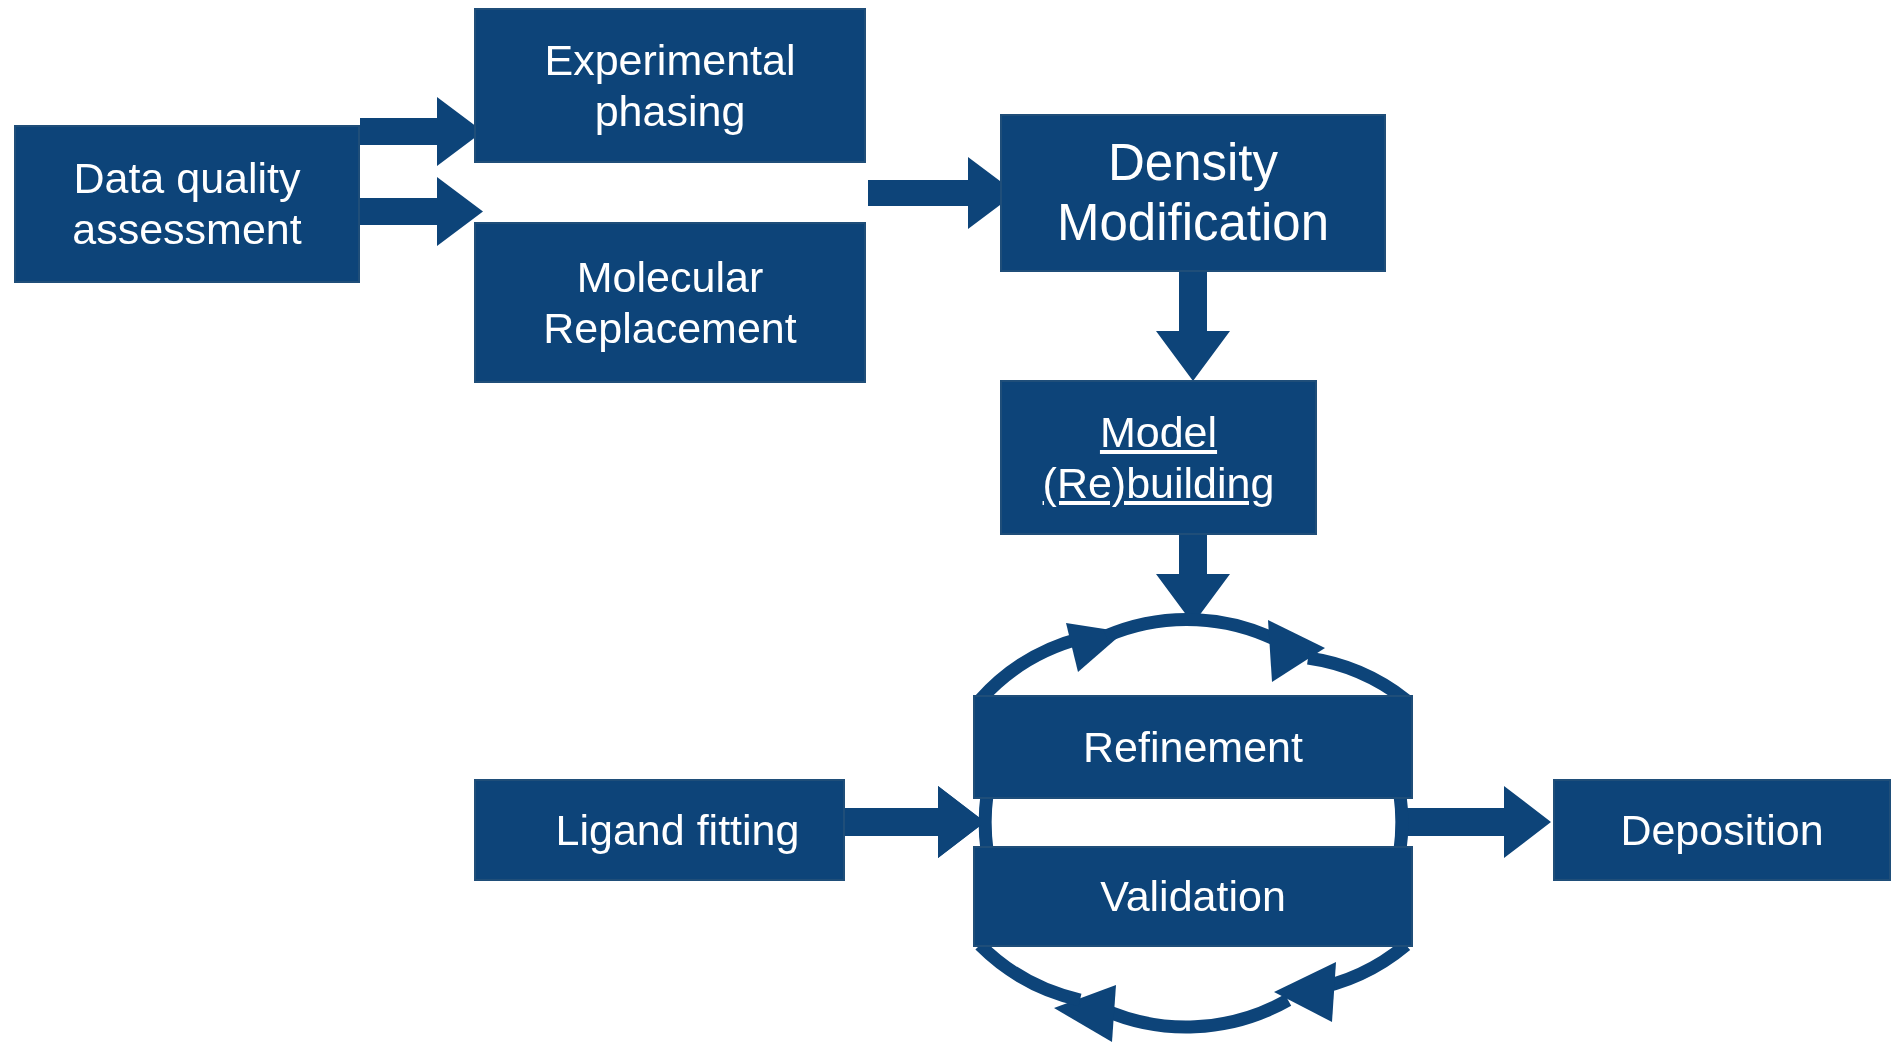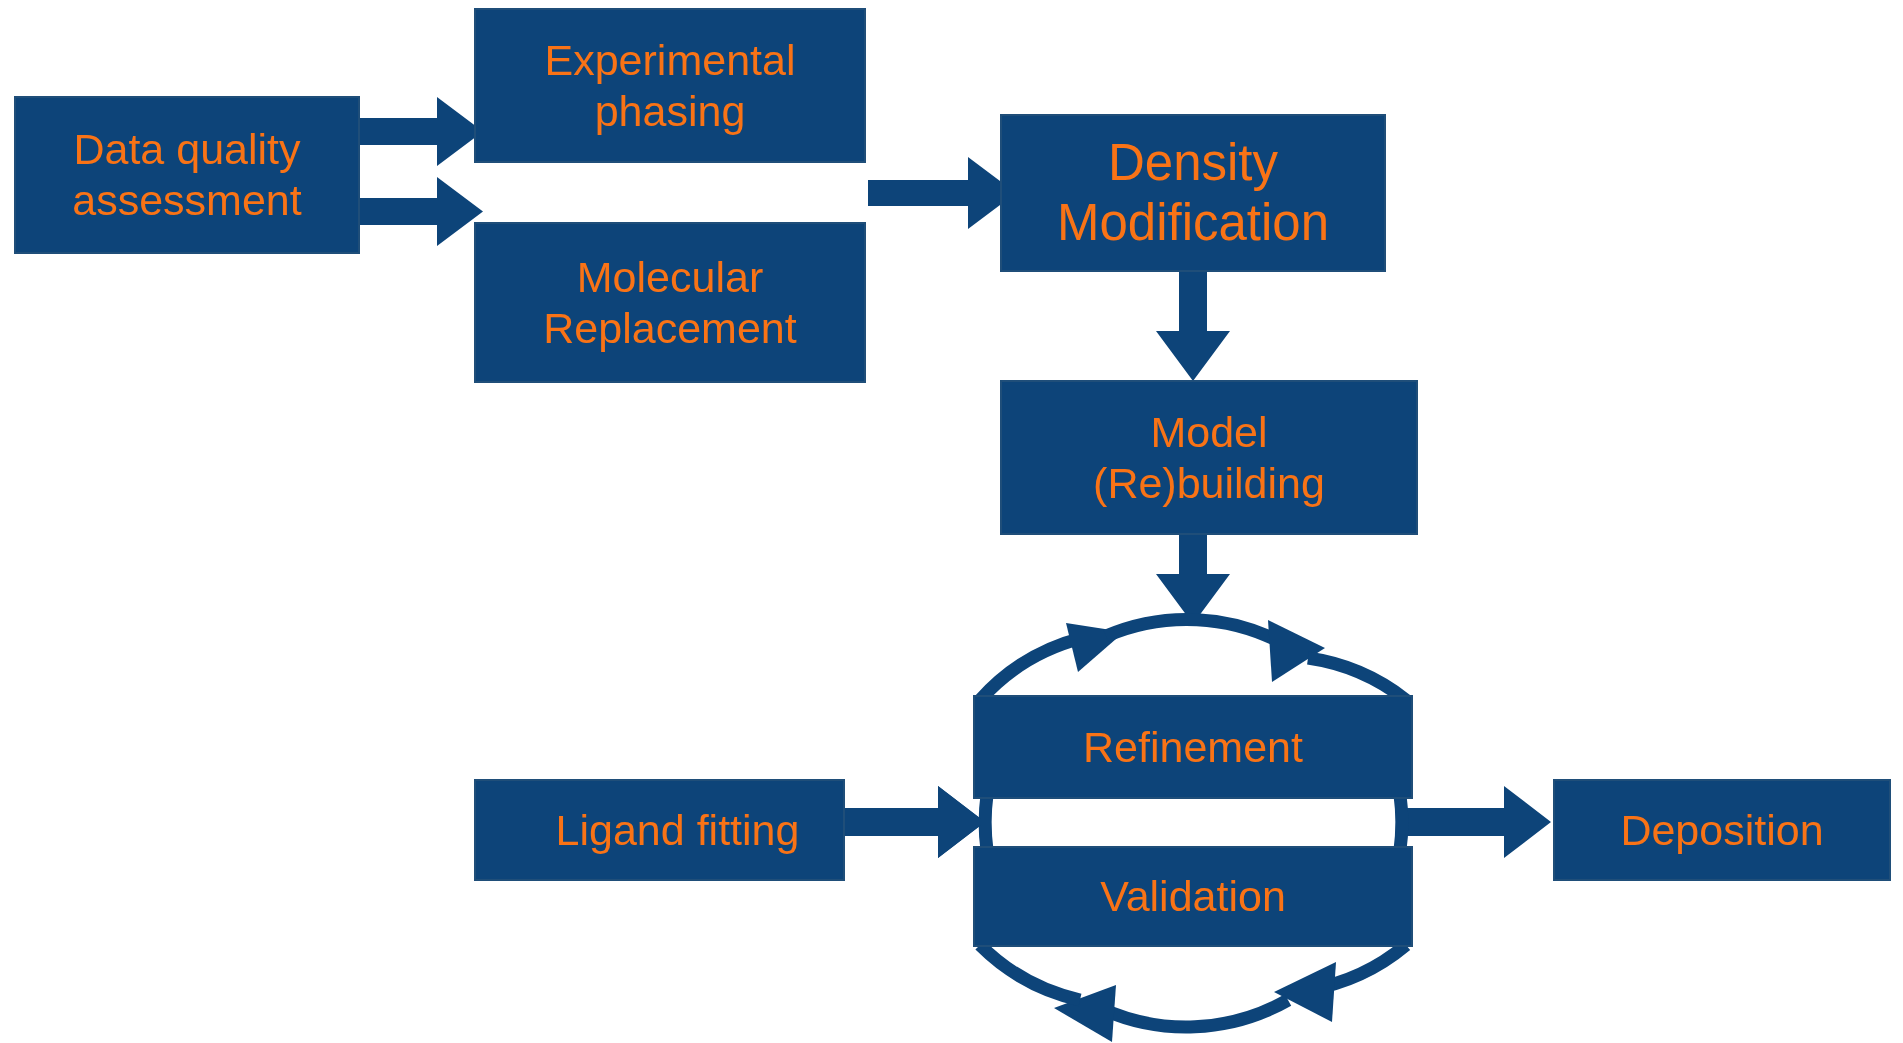--- a/index.html
+++ b/index.html
@@ -13,21 +13,21 @@
     height: 1043px;
     background: #ffffff;
     overflow: hidden;
     font-family: "Liberation Sans", sans-serif;
   }
   .node {
     position: absolute;
     background: #0D4479;
     border: 2px solid #1F4E79;
     box-sizing: border-box;
-    color: #f97316;
+    color: #ffffff;
     display: flex;
     align-items: center;
     justify-content: center;
     text-align: center;
     line-height: 1.18;
     font-weight: 400;
     white-space: pre-line;
     z-index: 5;
   }
   .node-label {
@@ -42,25 +42,25 @@
     width: 1903px;
     height: 1043px;
     z-index: 2;
     pointer-events: none;
   }
   .svg-layer-top {
     z-index: 8;
   }
 
   
-  #node-data-quality      { left:14px;   top:96px;  width:346px;  height:158px;  font-size:43px; }
+  #node-data-quality      { left:14px;   top:125px;  width:346px;  height:158px;  font-size:43px; }
   #node-experimental      { left:474px;  top:8px;    width:392px;  height:155px;  font-size:43px; }
   #node-molecular         { left:474px;  top:222px;  width:392px;  height:161px;  font-size:43px; }
   #node-density           { left:1000px; top:114px;  width:386px;  height:158px;  font-size:51px; }
-  #node-model             { left:1000px; top:380px;  width:418px;  height:155px;  font-size:43px; }
+  #node-model             { left:1000px; top:380px;  width:317px;  height:155px;  font-size:43px;text-decoration:underline; }
   #node-refinement        { left:973px;  top:695px;  width:440px;  height:104px;  font-size:43px; }
   #node-validation        { left:973px;  top:846px;  width:440px;  height:101px;  font-size:43px; }
   #node-ligand            { left:474px;  top:779px;  width:371px;  height:102px;  font-size:43px;padding-left:36px; }
   #node-deposition        { left:1553px; top:779px;  width:338px;  height:102px;  font-size:43px; }
 </style>
 </head>
 <body>
 
 <div id="canvas">
 

